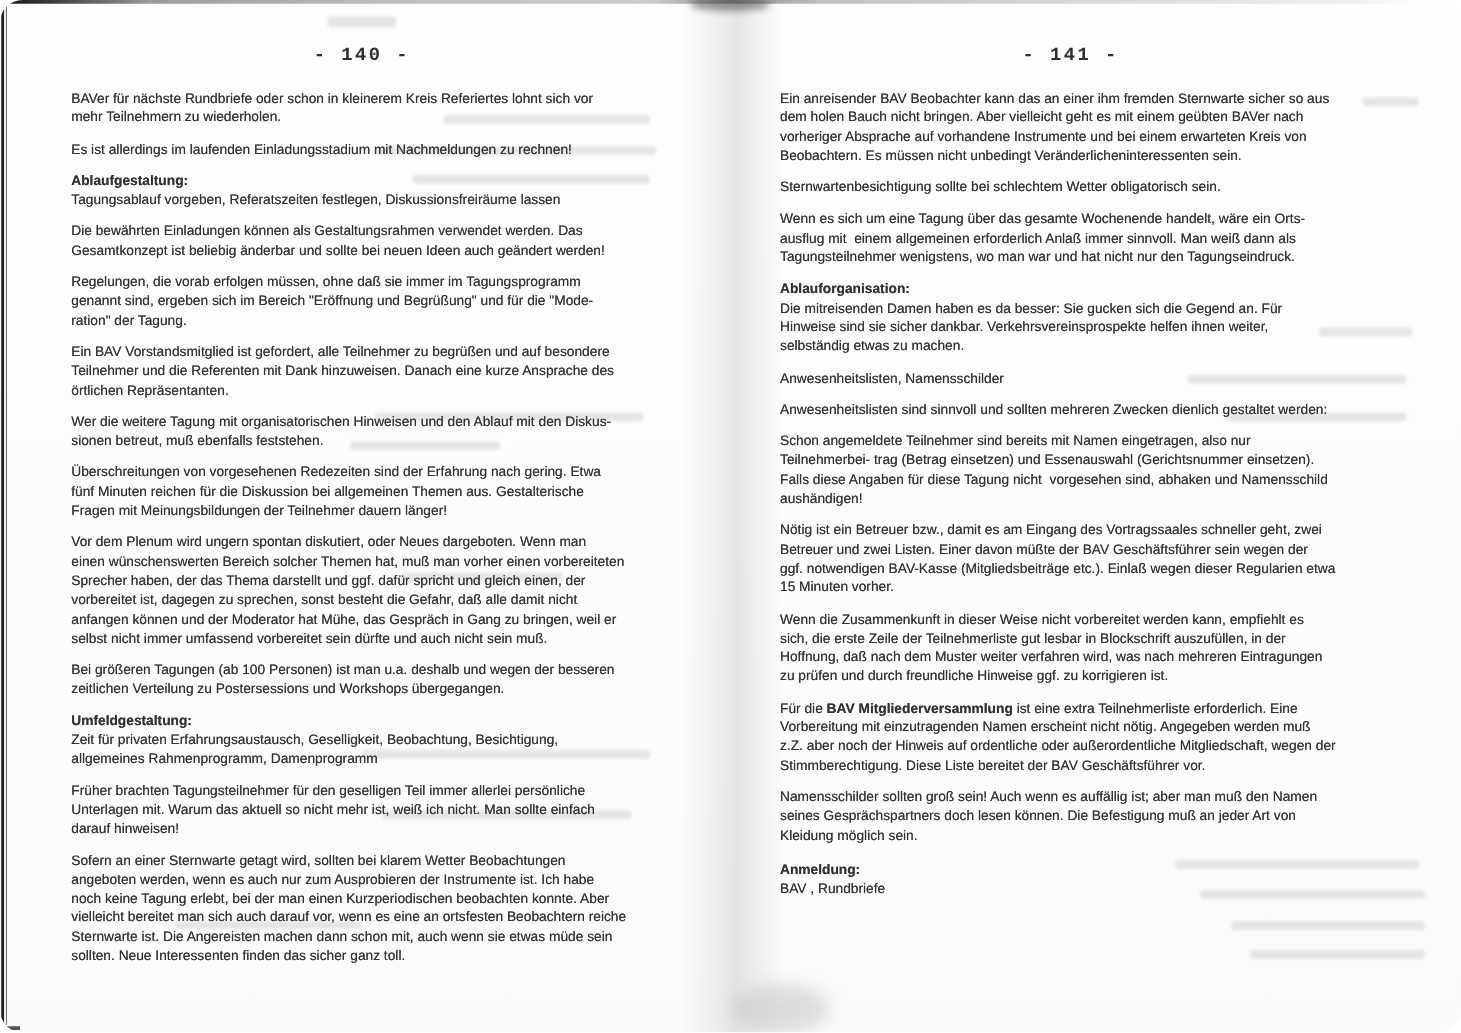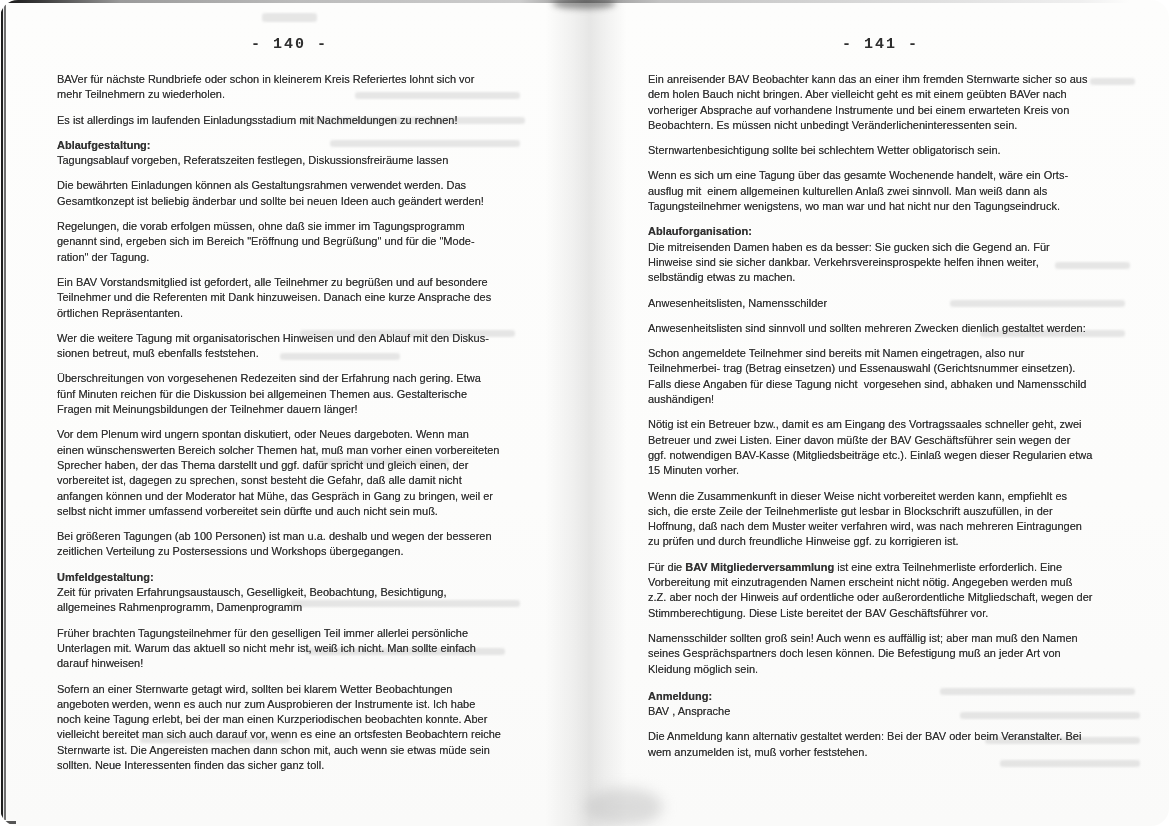--- a/index.html
+++ b/index.html
@@ -41,21 +41,21 @@
     background:#bdbdbd;filter:blur(7px);opacity:.5;border-radius:50%;
   }
   
   .ghost{
     position:absolute;height:7px;border-radius:3px;
     background:#c7c7c7;filter:blur(1.3px);opacity:.42;
   }
   
   .page{position:absolute;top:36px;}
   .page-left{left:57px;width:510px;}
-  .page-right{left:648px;width:510px;}
+  .page-right{left:624px;width:510px;}
   .pagenum{
     width:465px;text-align:center;
     font-family:"Liberation Mono","DejaVu Sans Mono",monospace;
     font-weight:bold;font-size:15px;letter-spacing:2px;color:#2e2e2e;
     margin:0 0 19px 0;
   }
   .blocks{font-size:11px;line-height:15.3px;}
   .block{
     margin:0 0 10px 0;
     white-space:pre-wrap;
@@ -141,21 +141,21 @@
 
   <div class="page page-right">
     <div class="pagenum">- 141 -</div>
     <div class="blocks">
         <div class="block p"><span>Ein anreisender BAV Beobachter kann das an einer ihm fremden Sternwarte sicher so aus
 dem holen Bauch nicht bringen. Aber vielleicht geht es mit einem geübten BAVer nach
 vorheriger Absprache auf vorhandene Instrumente und bei einem erwarteten Kreis von
 Beobachtern. Es müssen nicht unbedingt Veränderlicheninteressenten sein.</span></div>
         <div class="block p"><span>Sternwartenbesichtigung sollte bei schlechtem Wetter obligatorisch sein.</span></div>
         <div class="block p"><span>Wenn es sich um eine Tagung über das gesamte Wochenende handelt, wäre ein Orts-
-ausflug mit  einem allgemeinen kulturellen Anlaß zwei sinnvoll. Man weiß dann als
+ausflug mit  einem allgemeinen erforderlich Anlaß immer sinnvoll. Man weiß dann als
 Tagungsteilnehmer wenigstens, wo man war und hat nicht nur den Tagungseindruck.</span></div>
         <div class="block h"><span>Ablauforganisation:</span></div>
         <div class="block p"><span>Die mitreisenden Damen haben es da besser: Sie gucken sich die Gegend an. Für
 Hinweise sind sie sicher dankbar. Verkehrsvereinsprospekte helfen ihnen weiter,
 selbständig etwas zu machen.</span></div>
         <div class="block p"><span>Anwesenheitslisten, Namensschilder</span></div>
         <div class="block p"><span>Anwesenheitslisten sind sinnvoll und sollten mehreren Zwecken dienlich gestaltet werden:</span></div>
         <div class="block p"><span>Schon angemeldete Teilnehmer sind bereits mit Namen eingetragen, also nur
 Teilnehmerbei- trag (Betrag einsetzen) und Essenauswahl (Gerichtsnummer einsetzen).
 Falls diese Angaben für diese Tagung nicht  vorgesehen sind, abhaken und Namensschild
@@ -169,19 +169,17 @@
 Hoffnung, daß nach dem Muster weiter verfahren wird, was nach mehreren Eintragungen
 zu prüfen und durch freundliche Hinweise ggf. zu korrigieren ist.</span></div>
         <div class="block p"><span>Für die </span><span class="b">BAV Mitgliederversammlung</span><span> ist eine extra Teilnehmerliste erforderlich. Eine
 Vorbereitung mit einzutragenden Namen erscheint nicht nötig. Angegeben werden muß
 z.Z. aber noch der Hinweis auf ordentliche oder außerordentliche Mitgliedschaft, wegen der
 Stimmberechtigung. Diese Liste bereitet der BAV Geschäftsführer vor.</span></div>
         <div class="block p"><span>Namensschilder sollten groß sein! Auch wenn es auffällig ist; aber man muß den Namen
 seines Gesprächspartners doch lesen können. Die Befestigung muß an jeder Art von
 Kleidung möglich sein.</span></div>
         <div class="block h" style="margin-top: 12px;"><span>Anmeldung:</span></div>
-        <div class="block p"><span>BAV , Ansprache</span></div>
-        <div class="block p"><span>Die Anmeldung kann alternativ gestaltet werden: Bei der BAV oder beim Veranstalter. Bei
-wem anzumelden ist, muß vorher feststehen.</span></div>
+        <div class="block p"><span>BAV , Rundbriefe</span></div>
       </div>
   </div>
 
 </div>
 
 </body></html>

